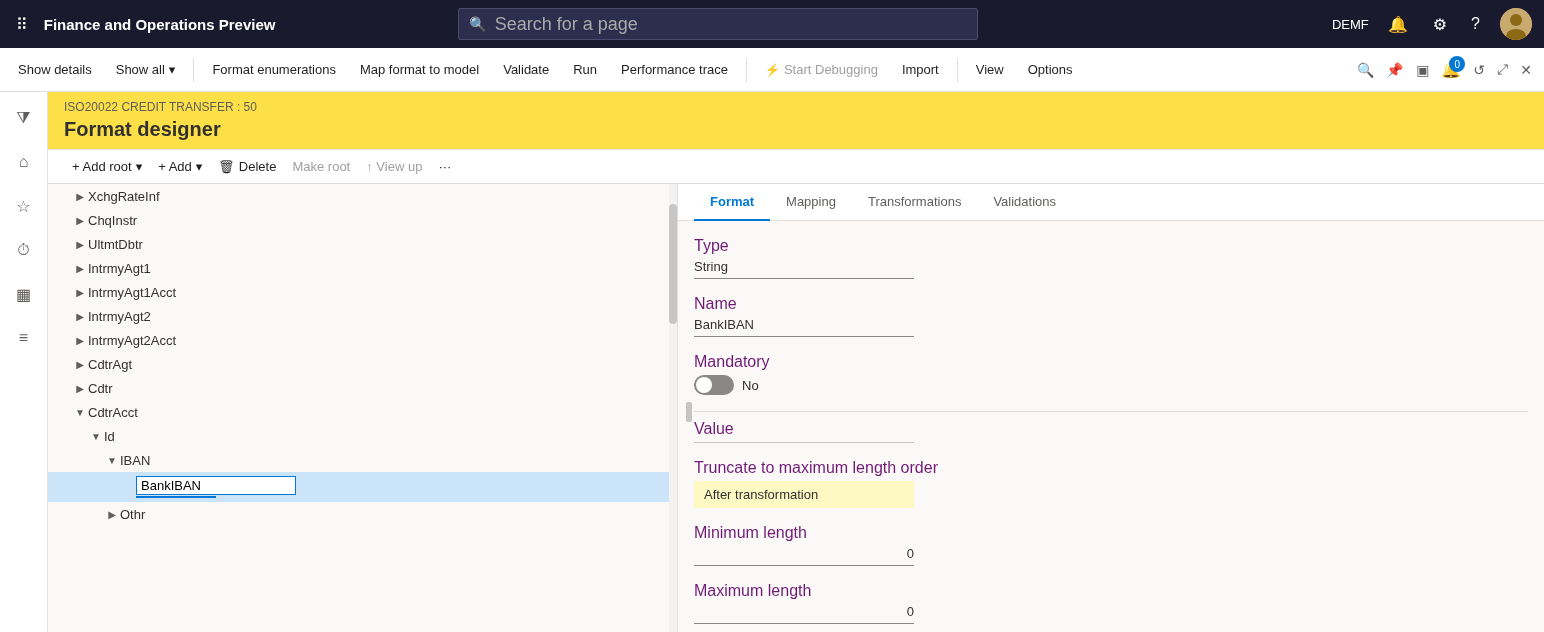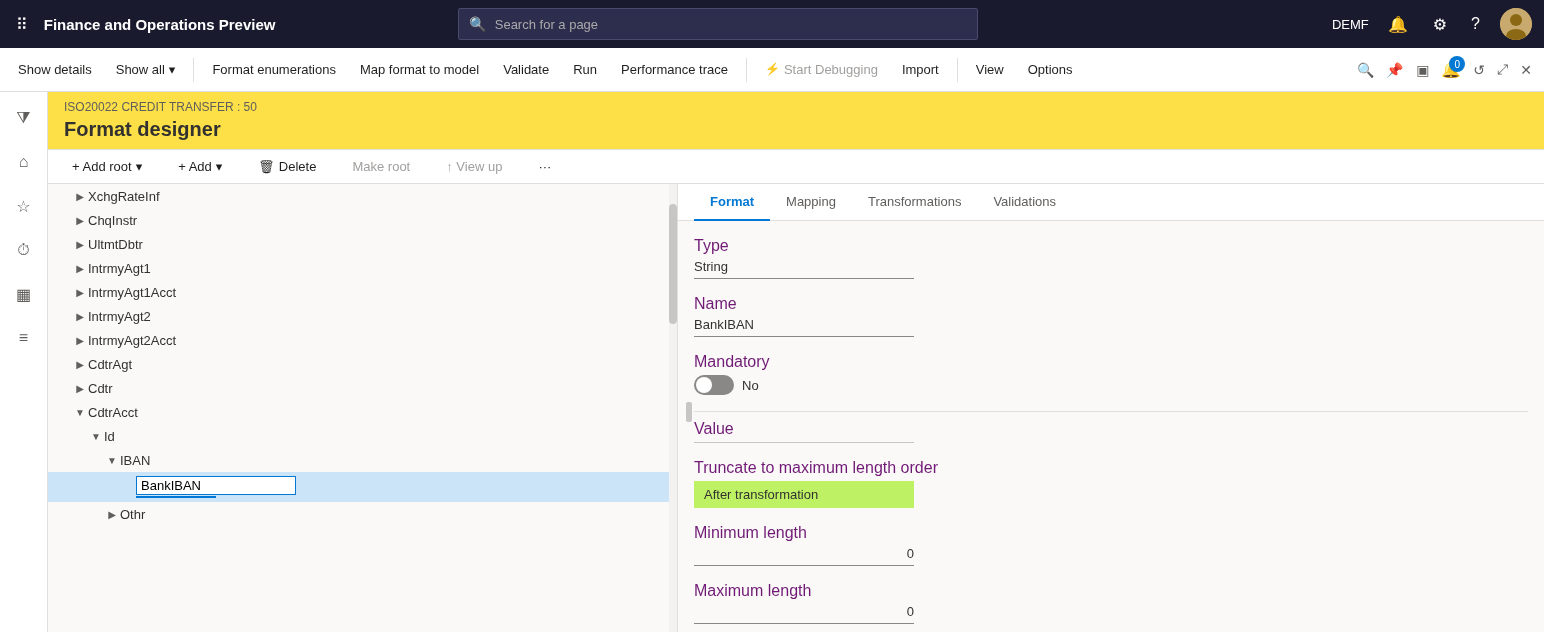--- a/index.html
+++ b/index.html
@@ -27,21 +27,21 @@
       align-items: center;
       padding: 0 10px;
       gap: 8px;
       height: 32px;
     }
     .top-bar-search input {
       background: transparent;
       border: none;
       outline: none;
       color: #fca5a5;
-      font-size: 13px;
+      font-size: 18px;
       width: 100%;
     }
     .top-bar-search input::placeholder { color: #aaa; }
     .top-bar-right { display: flex; align-items: center; gap: 16px; margin-left: auto; }
     .top-bar-user { font-size: 13px; color: white; }
     .avatar { width: 32px; height: 32px; border-radius: 50%; background: #c8a96e; display: flex; align-items: center; justify-content: center; overflow: hidden; }
     .icon-btn { color: white; background: none; border: none; cursor: pointer; font-size: 16px; padding: 4px; }
 
     
     .command-bar {
@@ -56,20 +56,21 @@
     .cmd-btn {
       background: none;
       border: none;
       cursor: pointer;
       padding: 6px 10px;
       font-size: 13px;
       color: #201f1e;
       border-radius: 2px;
       white-space: nowrap;
       display: flex;
+      align-items: center;
       gap: 4px;
     }
     .cmd-btn-disabled { color: #a19f9d; cursor: default; }
     .cmd-divider { width: 1px; height: 24px; background: #e1dfdd; margin: 0 4px; }
     .cmd-badge {
       background: #0078d4;
       color: white;
       border-radius: 50%;
       font-size: 10px;
       width: 16px;
@@ -127,21 +128,21 @@
     .breadcrumb { font-size: 12px; color: #605e5c; margin-bottom: 4px; }
     .page-title { font-size: 20px; font-weight: 700; color: #323130; margin-bottom: 8px; }
 
     
     .toolbar {
       background: #fff;
       padding: 4px 16px;
       border-bottom: 1px solid #e1dfdd;
       display: flex;
       align-items: flex-end;
-      gap: 20px;
+      gap: 0;
     }
     .tool-btn {
       background: none;
       border: none;
       cursor: pointer;
       padding: 5px 8px;
       font-size: 13px;
       color: #201f1e;
       border-radius: 2px;
       display: flex;
@@ -240,21 +241,21 @@
     .toggle-thumb {
       width: 16px;
       height: 16px;
       background: white;
       border-radius: 50%;
       position: absolute;
       top: 2px;
       left: 2px;
     }
     .prop-select-value {
-      background: #bef264;
+      background: #fef9c3;
       padding: 6px 10px;
       font-size: 13px;
       color: #323130;
       width: 220px;
       border: none;
     }
     .prop-number { text-align: right; border-bottom: 1px solid #8a8886; padding-bottom: 4px; width: 220px; font-size: 13px; }
 
     
     .tree-panel::-webkit-scrollbar { width: 8px; }

